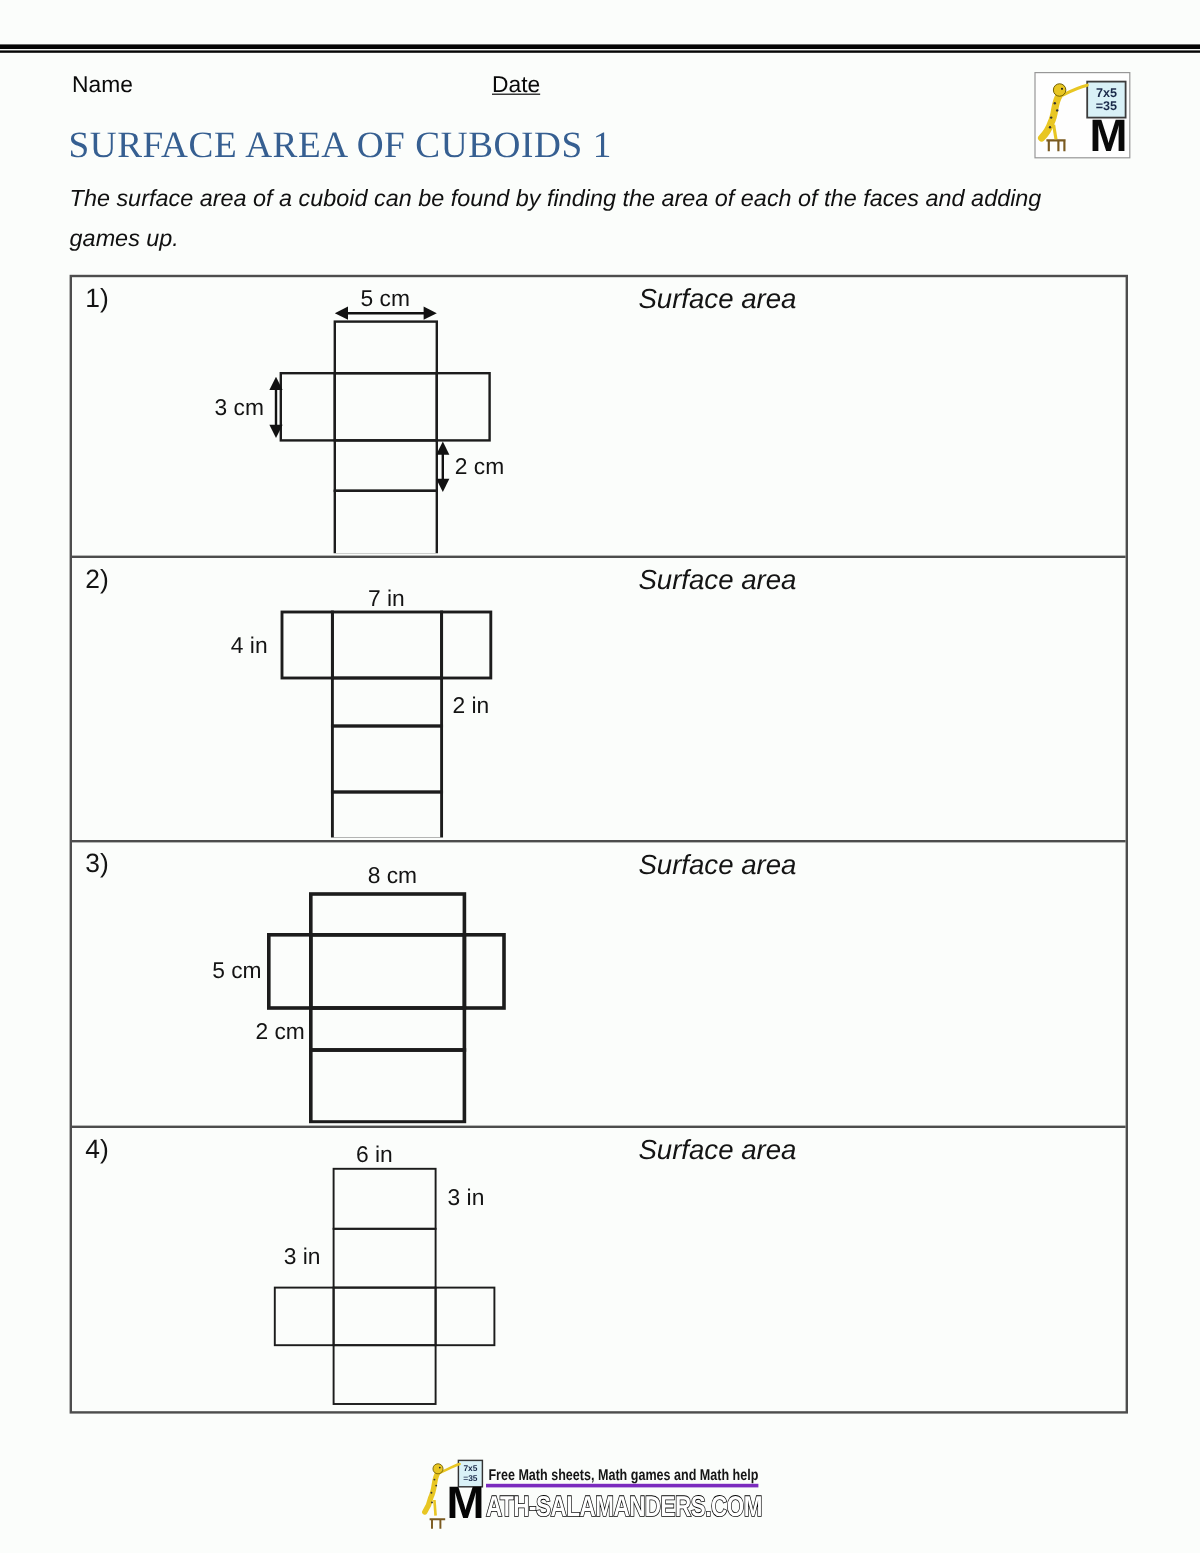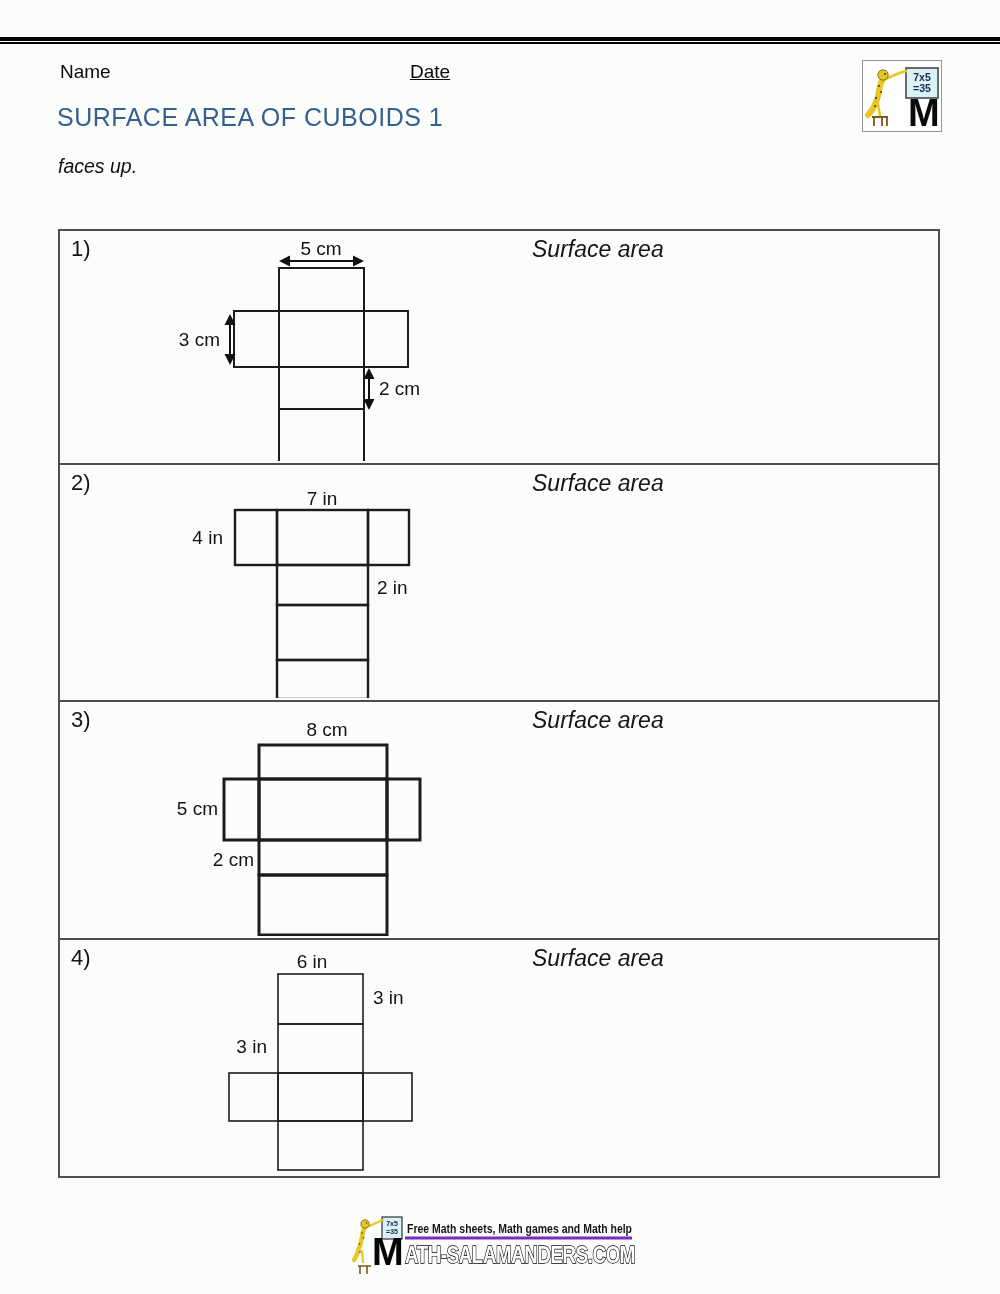--- a/index.html
+++ b/index.html
@@ -11,22 +11,22 @@
   .abs{position:absolute;}
   
   .rule-wrap{left:0;top:37px;width:1000px;}
   .rule-thick{height:4px;background:#050505;}
   .rule-gap{height:1px;background:#FBFDFB;}
   .rule-thin{height:2px;background:#050505;}
   
   .field-label{font-size:19px;color:#0a0a0a;}
   .logo-box{left:862px;top:60px;width:78px;height:70px;border:1px solid #979797;background:#fefefe;}
   .page-title{
-    left:57px;top:103px;font-family:Liberation Sans, sans-serif;
-    font-size:25px;letter-spacing:0.5px;font-weight:500;
+    left:57px;top:103px;font-family:Liberation Serif, serif;
+    font-size:31px;letter-spacing:0.5px;font-weight:500;
   }
   .instruction{left:58px;top:150px;width:890px;font-size:19.5px;font-style:italic;line-height:33px;color:#101010;}
   
   .worksheet{left:58px;top:229px;width:882px;height:949px;border:2px solid #4d4d4d;box-sizing:border-box;}
   .prob-row{position:relative;box-sizing:border-box;border-bottom:2px solid #4d4d4d;width:100%;}
   .prob-row.last{border-bottom:none;}
   .prob-num{position:absolute;left:11px;top:5px;font-size:22px;}
   .sa-label{position:absolute;left:472px;top:5px;font-size:23px;font-style:italic;}
   .net-svg{position:absolute;left:0;top:0;}
   svg text{font-family:"Liberation Sans", sans-serif;}
@@ -66,21 +66,22 @@
         <circle cx="13" cy="37" r="1"></circle>
           <circle cx="12" cy="45" r="1"></circle>
       </g>
     </g>
   </svg>
 </div>
 
 <h1 class="abs page-title" style="margin:0;color:#365F91;">SURFACE AREA OF CUBOIDS 1</h1>
 
 <div class="abs instruction">
-  <div>faces up.</div>
+  <div>The surface area of a cuboid can be found by finding the area of each of the faces and adding</div>
+  <div>games up.</div>
 </div>
 
 <div class="abs worksheet">
 
   <div class="prob-row" style="height:234px;">
     <span class="prob-num">1)</span>
     <span class="sa-label">Surface area</span>
     <svg class="net-svg" width="878" height="230" viewBox="0 0 878 230">
       <g stroke-width="2">
         <rect class="net-face" x="219" y="37" width="85" height="43"></rect>

